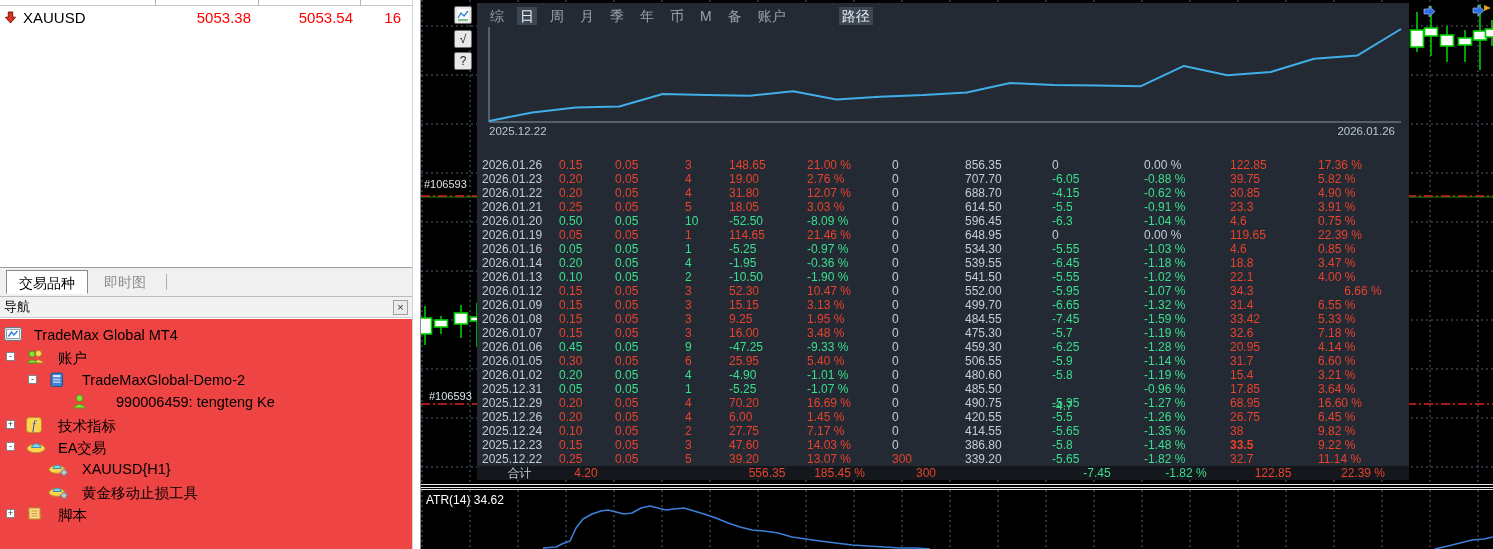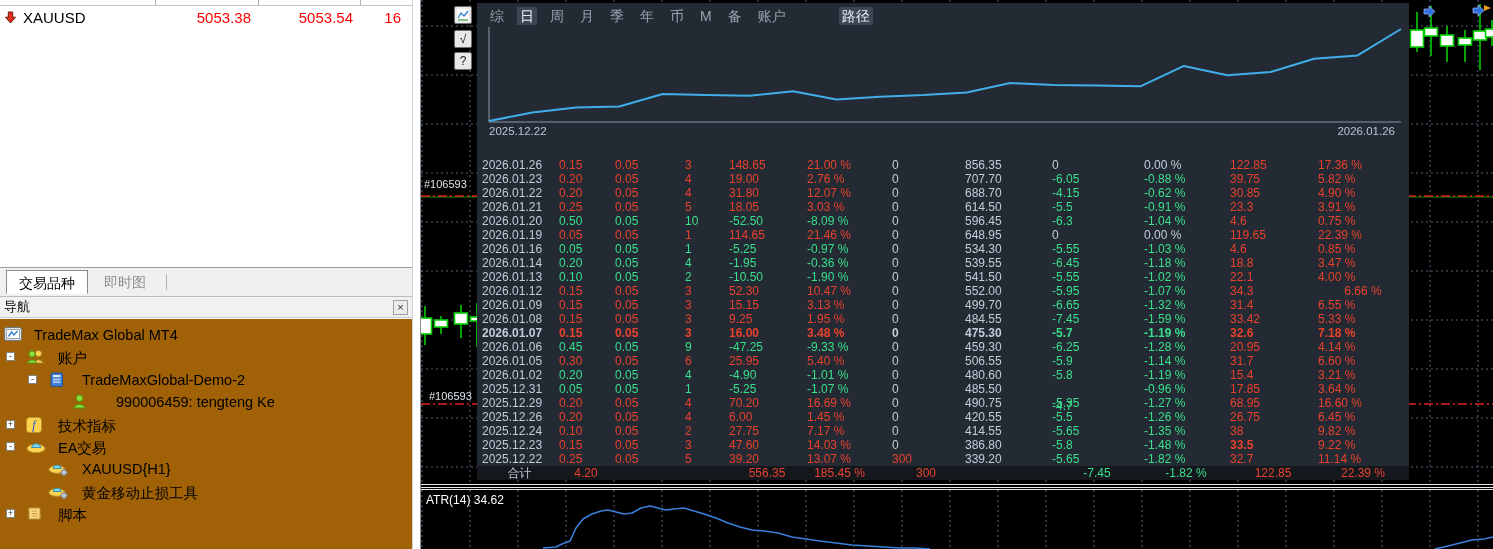--- a/index.html
+++ b/index.html
@@ -18,21 +18,21 @@
   .tabs-bar{left:0;top:267px;width:412px;height:29px;background:#f0f0f0;border-top:1px solid #9aa0a6;}
   .tab{position:absolute;top:2px;height:24px;line-height:24px;padding:0 12px;font-size:14px;box-sizing:border-box;cursor:pointer;}
   .tab.active{left:6px;background:#fff;border:1px solid #888;border-bottom:1px solid #fff;color:#000;}
   .tab.inactive{left:92px;color:#8e8e8e;}
   .tab-sep{left:166px;top:6px;width:1px;height:16px;background:#b0b0b0;}
   .nav-header{left:0;top:296px;width:412px;height:22px;background:#f1f1f1;border-top:1px solid #b8bcc0;border-bottom:1px solid #c8ccd0;
               display:flex;align-items:center;justify-content:space-between;padding:0 4px;box-sizing:border-box;}
   .nav-title{font-size:13px;color:#000;}
   .nav-close{width:15px;height:15px;border:1px solid #a0a0a0;background:#ececec;color:#333;font-size:11px;line-height:13px;
              text-align:center;cursor:pointer;box-sizing:border-box;}
-  .nav-tree{left:0;top:319px;width:412px;height:230px;background:#a16207;}
+  .nav-tree{left:0;top:319px;width:412px;height:230px;background:#ef4444;}
   .tree-row{position:absolute;height:22px;display:flex;align-items:center;cursor:pointer;white-space:nowrap;}
   .tree-label{font-size:14.5px;color:#000;margin-left:6px;}
   .expander{position:absolute;width:9px;height:9px;background:#fff;border:1px solid #848484;color:#333;
             font-size:9px;line-height:7px;text-align:center;box-sizing:border-box;cursor:pointer;}
   .tree-icon{position:absolute;display:inline-flex;}
   
   .chart-area{left:421px;top:0;width:1072px;height:485px;background:#000;}
   .chart-btn{position:absolute;width:18px;height:18px;background:#e8e8e8;border:1px solid #6f6f6f;border-radius:2px;
              display:flex;align-items:center;justify-content:center;font-size:12px;color:#222;cursor:pointer;box-sizing:border-box;}
   .order-label{position:absolute;color:#dde3e8;font-size:11px;font-family:"Liberation Sans",sans-serif;}
@@ -454,21 +454,21 @@
             <div class="t-cell red" style="width: 54px; padding-left: 12px;">3</div>
             <div class="t-cell red" style="width: 78px; padding-left: 2px;">9.25</div>
             <div class="t-cell red" style="width: 67px; padding-left: 2px;">1.95 %</div>
             <div class="t-cell silver" style="width: 88px; padding-left: 20px;">0</div>
             <div class="t-cell silver" style="width: 90px; padding-left: 5px;">484.55</div>
             <div class="t-cell grn" style="width: 92px; padding-left: 2px;">-7.45</div>
             <div class="t-cell grn" style="width: 86px; padding-left: 2px;">-1.59 %</div>
             <div class="t-cell red" style="width: 88px; padding-left: 2px;">33.42</div>
             <div class="t-cell red" style="width: 92px; padding-left: 2px;">5.33 %</div>
           </div>
-          <div class="t-row " style="top: 323px; font-weight: bold;">
+          <div class="t-row " style="top: 323px;">
             <div class="t-cell silver" style="width: 80px; padding-left: 5px;">2026.01.07</div>
             <div class="t-cell red" style="width: 56px; padding-left: 2px;">0.15</div>
             <div class="t-cell red" style="width: 60px; padding-left: 2px;">0.05</div>
             <div class="t-cell red" style="width: 54px; padding-left: 12px;">3</div>
             <div class="t-cell red" style="width: 78px; padding-left: 2px;">16.00</div>
             <div class="t-cell red" style="width: 67px; padding-left: 2px;">3.48 %</div>
             <div class="t-cell silver" style="width: 88px; padding-left: 20px;">0</div>
             <div class="t-cell silver" style="width: 90px; padding-left: 5px;">475.30</div>
             <div class="t-cell grn" style="width: 92px; padding-left: 2px;">-5.7</div>
             <div class="t-cell grn" style="width: 86px; padding-left: 2px;">-1.19 %</div>

